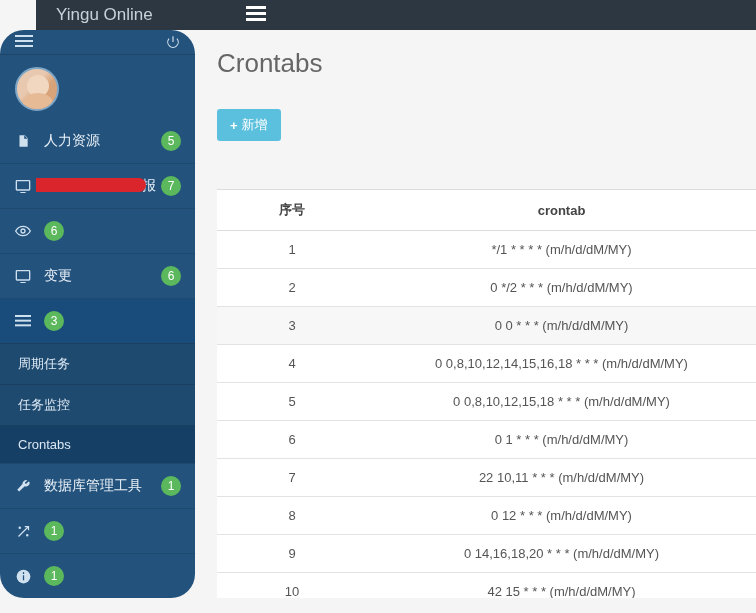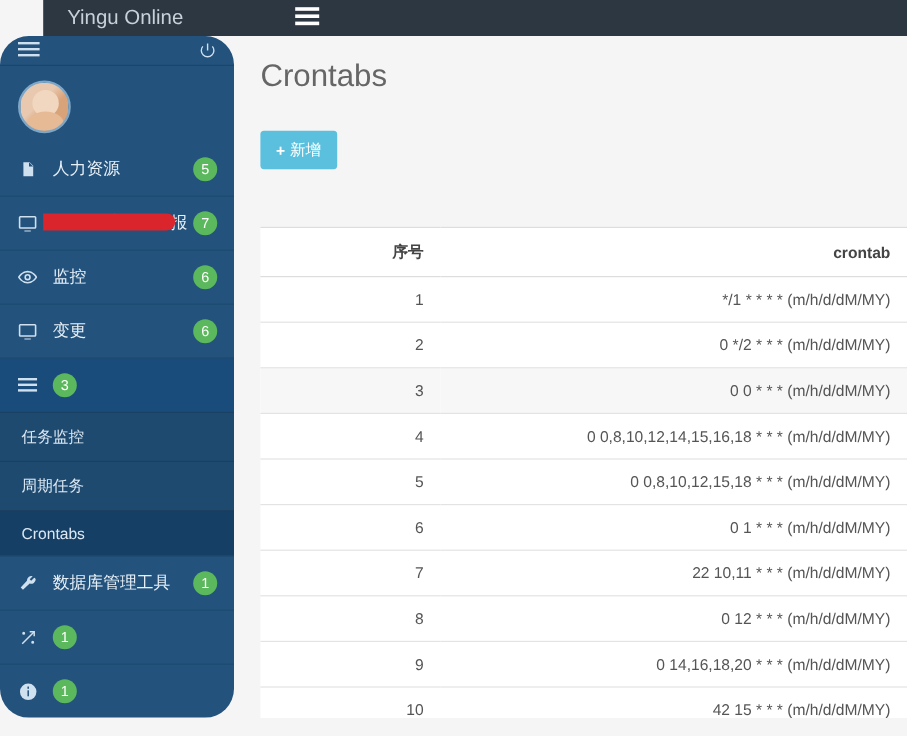--- a/index.html
+++ b/index.html
@@ -34,21 +34,21 @@
 .sub-item { padding: 11px 14px 11px 18px; background: #1f4a70; cursor: pointer; border-top: 1px solid #1a3f60; font-size: 13px; color: #dbe8f3; }
 .sub-item.current { background: #153f65; }
 
 .main { flex: 1; padding: 18px 0 0 22px; overflow-y: auto; }
 .page-title { font-size: 26px; color: #666; font-weight: 400; margin-bottom: 30px; }
 
 .btn-add { background: #5bc0de; color: #fff; border: none; border-radius: 3px; padding: 7px 13px; font-size: 13px; cursor: pointer; display: inline-flex; align-items: center; gap: 4px; }
 .btn-add .plus { font-weight: bold; }
 
 .table { width: 100%; border-collapse: collapse; margin-top: 48px; background: #fff; }
-.table th, .table td { text-align: right; padding: 11px 14px; border-top: 1px solid #e3e3e3; font-size: 13px; color: #555; }
+.table th, .table td { text-align: center; padding: 11px 14px; border-top: 1px solid #e3e3e3; font-size: 13px; color: #555; }
 .table th { font-weight: 600; color: #444; border-top: 1px solid #ddd; border-bottom: 1px solid #ddd; }
 .table tbody tr.alt { background: #f7f7f7; }
 .col-seq { width: 150px; }
 
 .hamburger-lines { display: inline-block; }
 .hamburger-lines span { display:block; width:18px; height:2px; background:#cfe0ef; margin:3px 0; }
 .top-hamburger .hamburger-lines span { background:#fff; width:20px; height:3px; margin:3px 0; }
 
 svg { display: block; }
 </style>
@@ -105,21 +105,20 @@
         <span class="badge">7</span>
       </li>
 
       <li class="menu-item">
         <span class="m-icon">
           <svg width="16" height="12" viewBox="0 0 24 16" fill="none" stroke="#cfe0ef" stroke-width="2">
               <path d="M1 8s4-7 11-7 11 7 11 7-4 7-11 7S1 8 1 8z"></path>
               <circle cx="12" cy="8" r="3"></circle>
             </svg>
         </span>
-        <span class="m-label">监控</span>
         <span class="badge">6</span>
       </li>
 
       <li class="menu-item">
         <span class="m-icon">
           <svg width="16" height="14" viewBox="0 0 24 20" fill="none" stroke="#cfe0ef" stroke-width="2">
               <rect x="2" y="2" width="20" height="14" rx="1"></rect>
               <path d="M8 20h8"></path>
             </svg>
         </span>
@@ -131,22 +130,22 @@
         <span class="m-icon">
           <svg width="16" height="12" viewBox="0 0 24 18" fill="#cfe0ef">
               <rect x="0" y="0" width="24" height="3"></rect>
               <rect x="0" y="7" width="24" height="3"></rect>
               <rect x="0" y="14" width="24" height="3"></rect>
             </svg>
         </span>
         <span class="badge">3</span>
       </li>
 
+      <li class="sub-item">周期任务</li>
       <li class="sub-item">任务监控</li>
-      <li class="sub-item">周期任务</li>
       <li class="sub-item current">Crontabs</li>
 
       <li class="menu-item">
         <span class="m-icon">
           <svg width="15" height="15" viewBox="0 0 24 24" fill="#cfe0ef">
               <path d="M22 6a6 6 0 0 1-8 5.7L5 20l-3-3 8.3-9A6 6 0 0 1 18 2l-4 4 2 2 4-4c1 .6 2 1.3 2 2z"></path>
             </svg>
         </span>
         <span class="m-label">数据库管理工具</span>
         <span class="badge">1</span>

